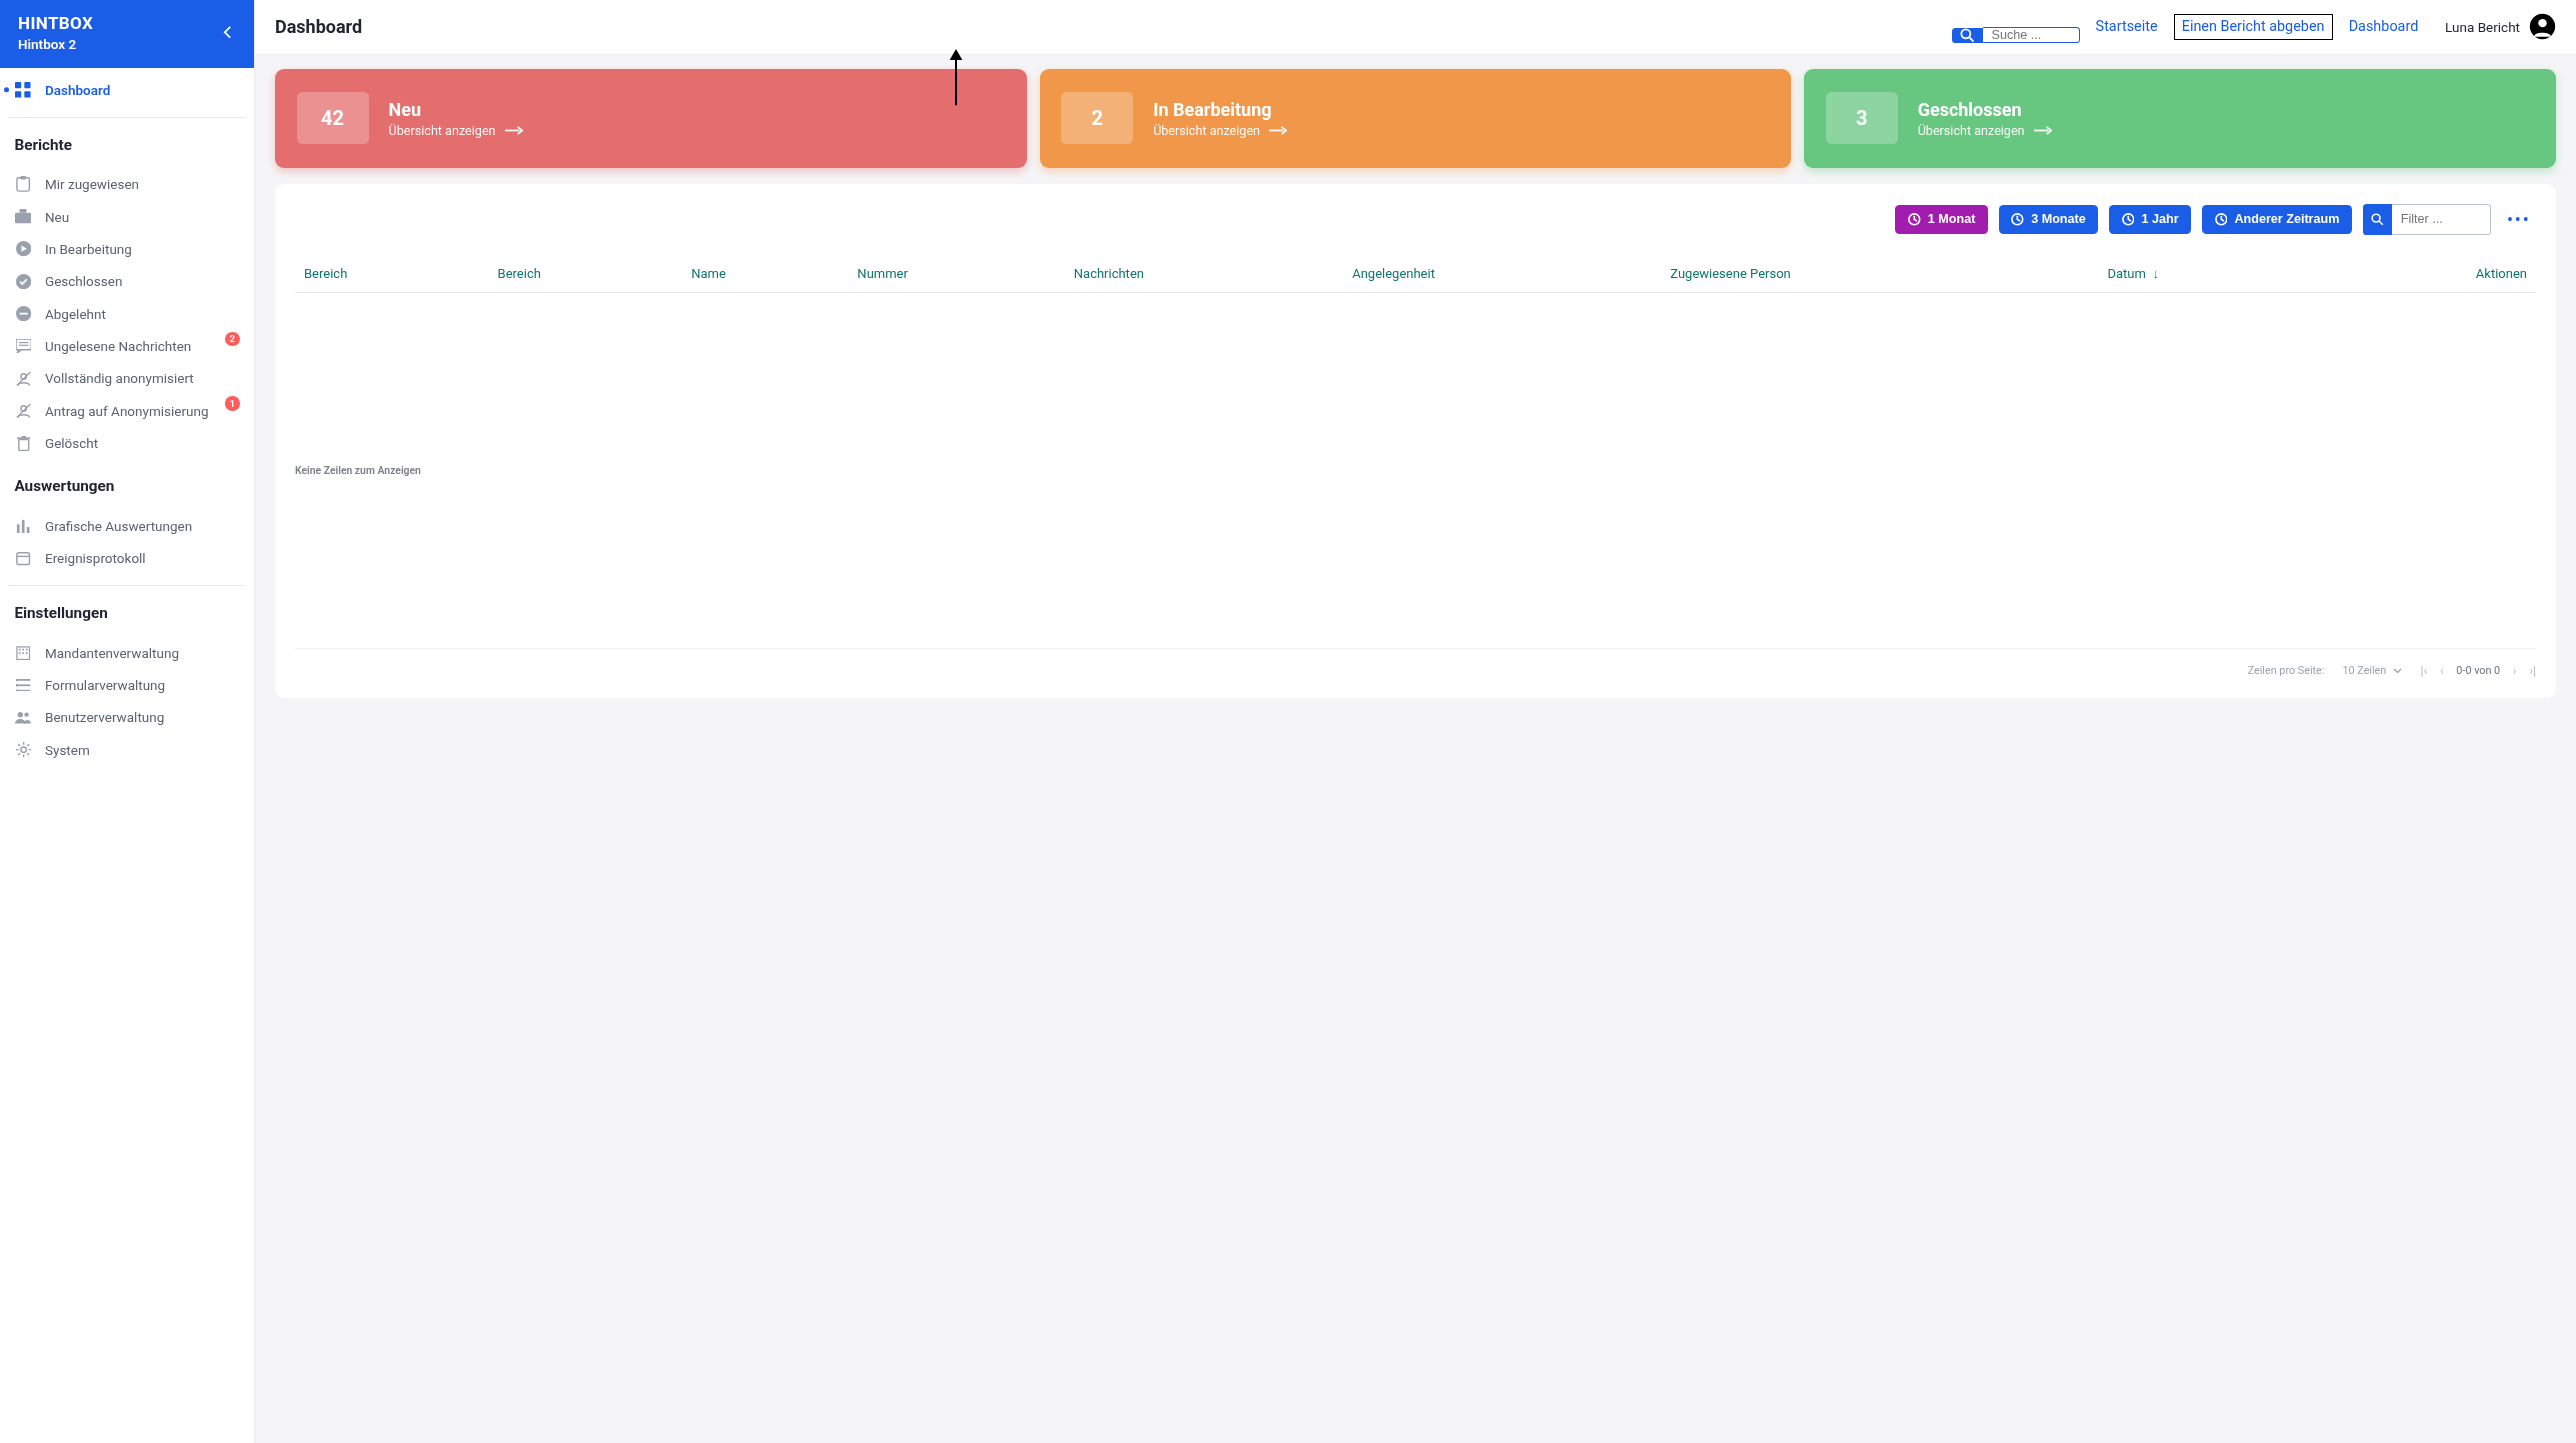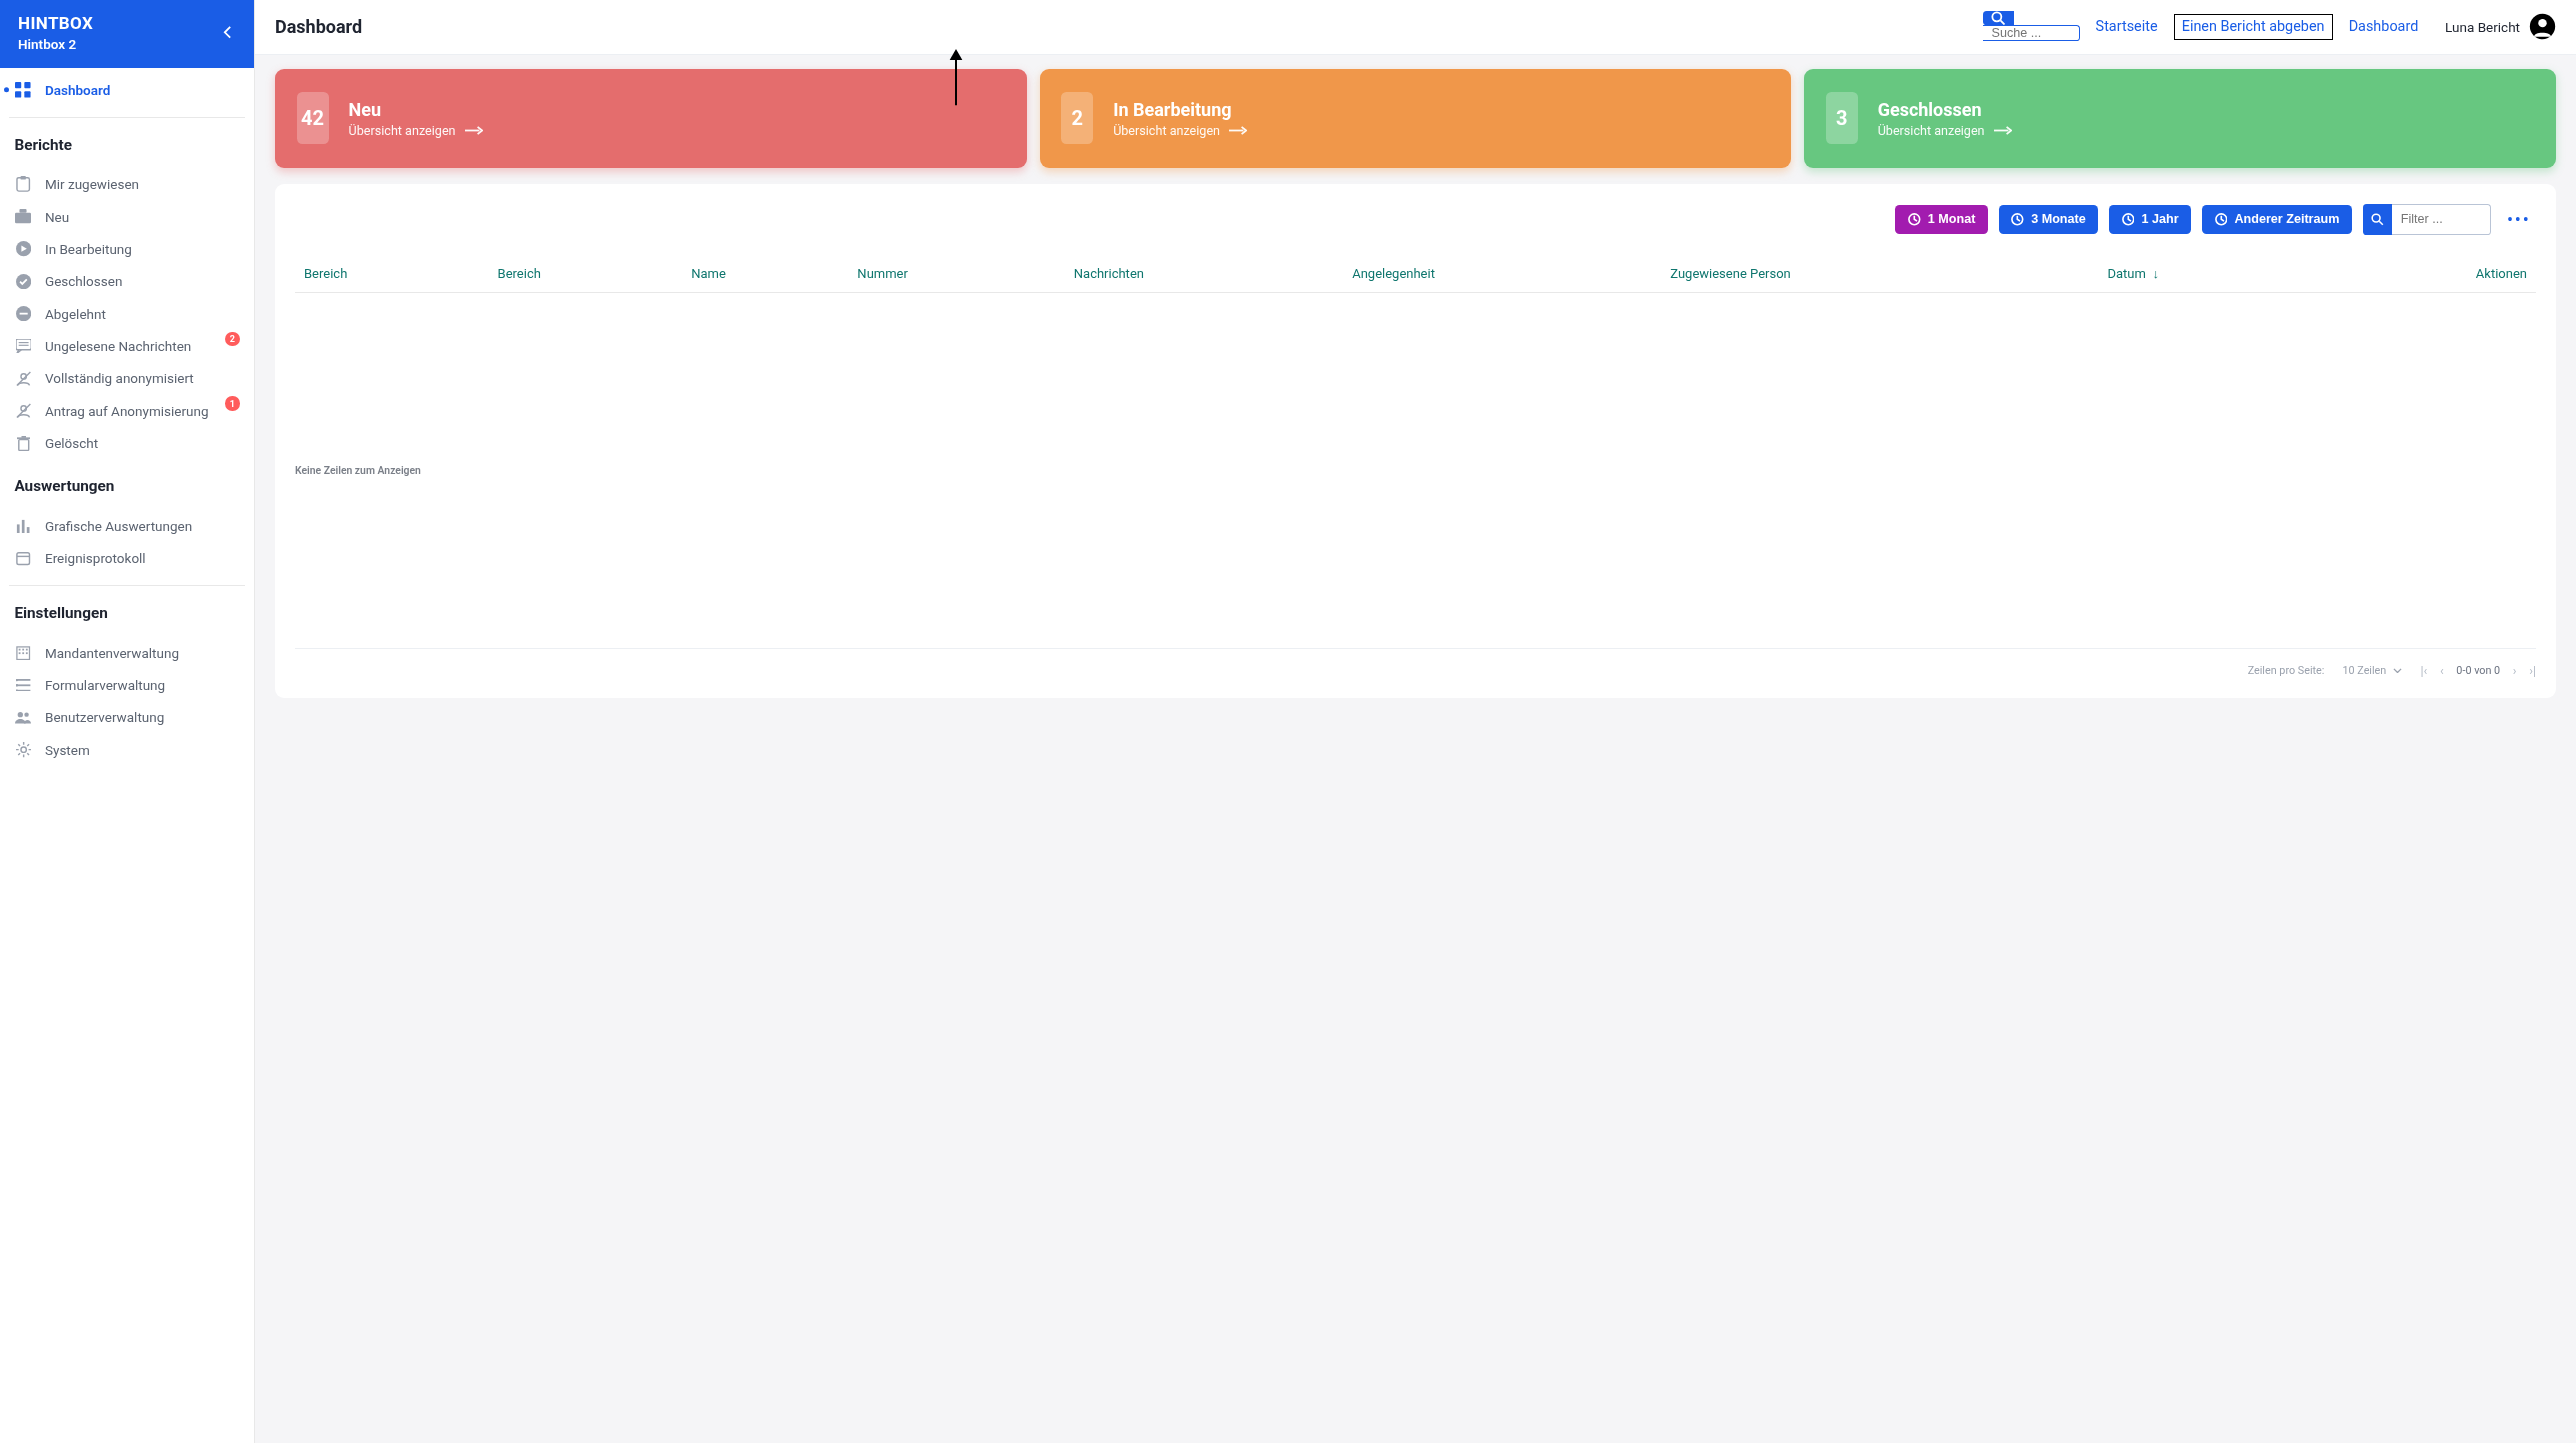--- a/index.html
+++ b/index.html
@@ -72,21 +72,21 @@
   .topbar {
     background:#fff;
     display:flex; align-items:center;
     padding: 10.8px 20px;
     gap: 16px;
     border-bottom: 0.9px solid #eceff3;
     flex-wrap: wrap;
   }
   .topbar h1 { font-size: 18px; font-weight:700; color:#1f2430; margin-right:auto; }
   .search-box {
-    display:flex; align-items:flex-start; height:32px;flex-direction:column;
+    display:flex; align-items:flex-end; height:32px;
   }
   .search-box .btn-q {
     background:#1a5de6; color:#fff; width:31px; display:flex; align-items:center; justify-content:center;
     border-radius:3.6px 0 0 3.6px; cursor:pointer;
   }
   .search-box input {
     border: 1.8px solid #1a5de6; border-left:none;
     border-radius:0 3.6px 3.6px 0;
     padding: 0 9px; width: 97px; font-size:12.6px; outline:none;
   }
@@ -106,21 +106,21 @@
   .card {
     flex:1; border-radius:9px; color:#fff;
     padding: 20px 21.6px; display:flex; align-items:center; gap:20px;
     min-height: 99px;
   }
   .card.red { background:#e46d6d; box-shadow: 0 3.6px 9px rgba(228,109,109,.35); }
   .card.orange { background:#f0974a; box-shadow: 0 3.6px 9px rgba(240,151,74,.35); }
   .card.green { background:#67c780; box-shadow: 0 3.6px 9px rgba(103,199,128,.35); }
   .card .count-box {
     background: rgba(255,255,255,.25);
-    width:32px; height:52px; border-radius:5.4px;
+    width:72px; height:52px; border-radius:5.4px;
     display:flex; align-items:center; justify-content:center;
     font-size:20px; font-weight:700;
   }
   .card .title { font-size:18px; font-weight:700; }
   .card .sub { font-size:12.6px; opacity:.95; display:flex; align-items:center; gap:9px; margin-top:3.6px; cursor:pointer; }
 
   
   .panel {
     background:#fff; border-radius:9px; padding: 20px;
   }

